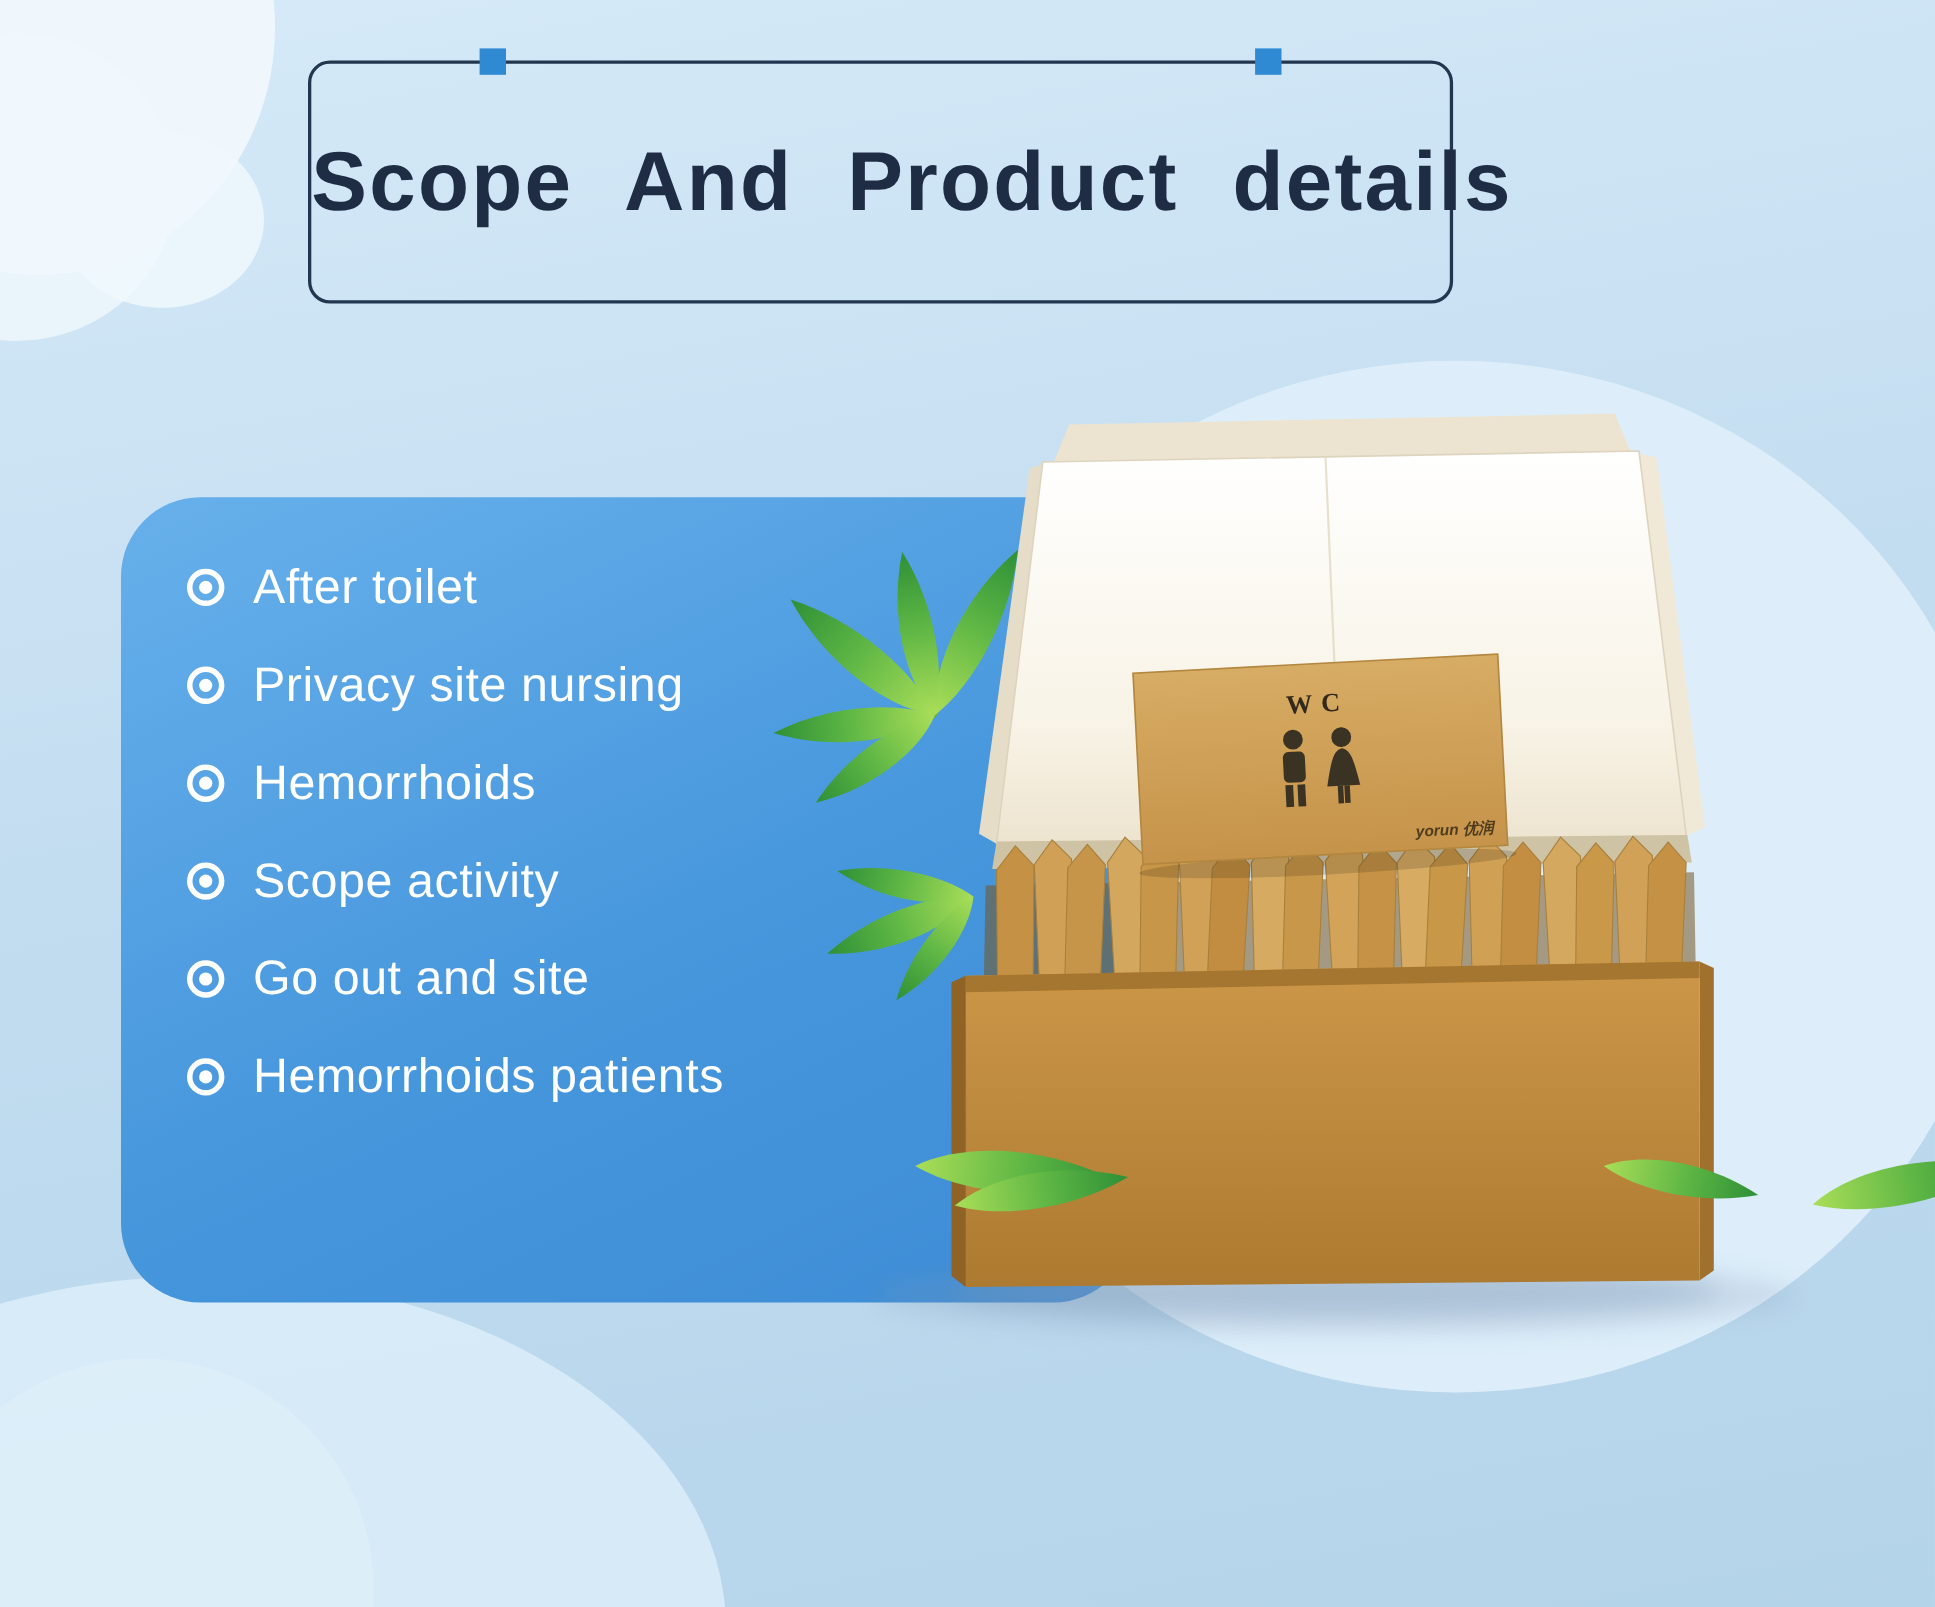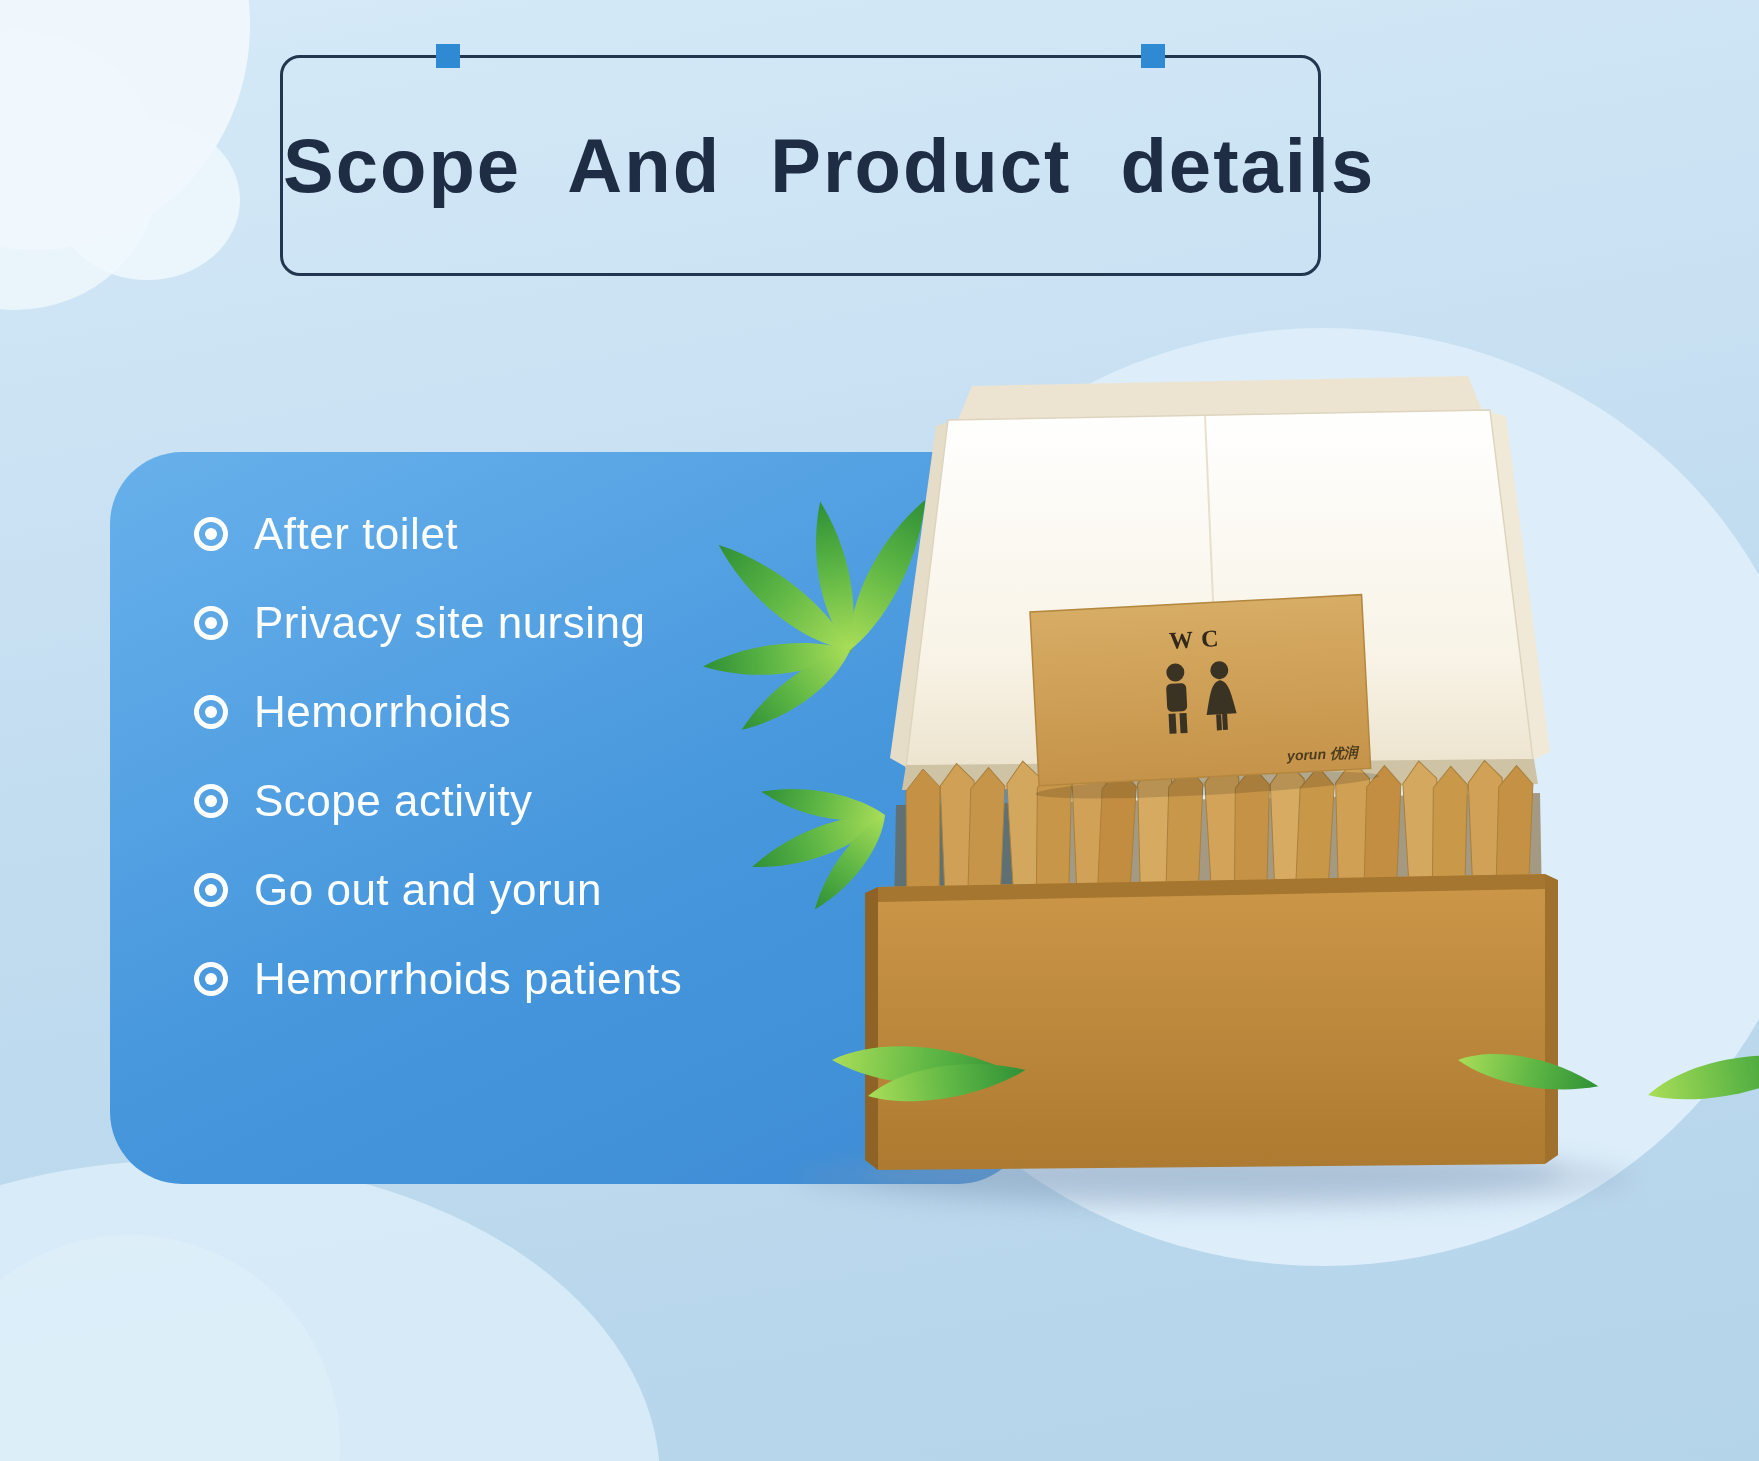--- a/index.html
+++ b/index.html
@@ -30,21 +30,21 @@
   }
   .corner-square{position:absolute;top:-14px;width:24px;height:24px;background:#2f89d3;}
   .sq-left{left:153px;}
   .sq-right{right:153px;}
   
   .panel{
     position:absolute;left:110px;top:452px;width:920px;height:732px;
     border-radius:72px;
     background:linear-gradient(155deg,#67b0eb 0%,#4797dd 55%,#3d8cd5 100%);
   }
-  .panel ul{margin:0;padding:58px 40px 0 84px;list-style:none;display:flex;flex-direction:column;gap:41px;}
+  .panel ul{margin:0;padding:58px 40px 0 60px;list-style:none;display:flex;flex-direction:column;gap:41px;}
   .panel li{display:flex;align-items:center;gap:26px;font-size:44px;line-height:48px;color:#ffffff;font-weight:400;letter-spacing:.5px;}
   .bullet{flex:0 0 auto;width:24px;height:24px;border:5px solid #ffffff;border-radius:50%;position:relative;}
   .bullet::after{content:"";position:absolute;inset:6px;background:#ffffff;border-radius:50%;}
   
   .product-scene{position:absolute;left:700px;top:360px;width:1059px;height:880px;}
 </style>
 </head>
 <body>
 
 <div class="canvas">
@@ -75,21 +75,21 @@
       <li>
           <span class="bullet"></span>
           <span>Hemorrhoids</span>
         </li>
       <li>
           <span class="bullet"></span>
           <span>Scope activity</span>
         </li>
       <li>
           <span class="bullet"></span>
-          <span>Go out and yorun</span>
+          <span>Go out and site</span>
         </li>
       <li>
           <span class="bullet"></span>
           <span>Hemorrhoids patients</span>
         </li>
     </ul>
   </div>
 
   <svg class="product-scene" viewBox="0 0 1059 880">
     <defs>

